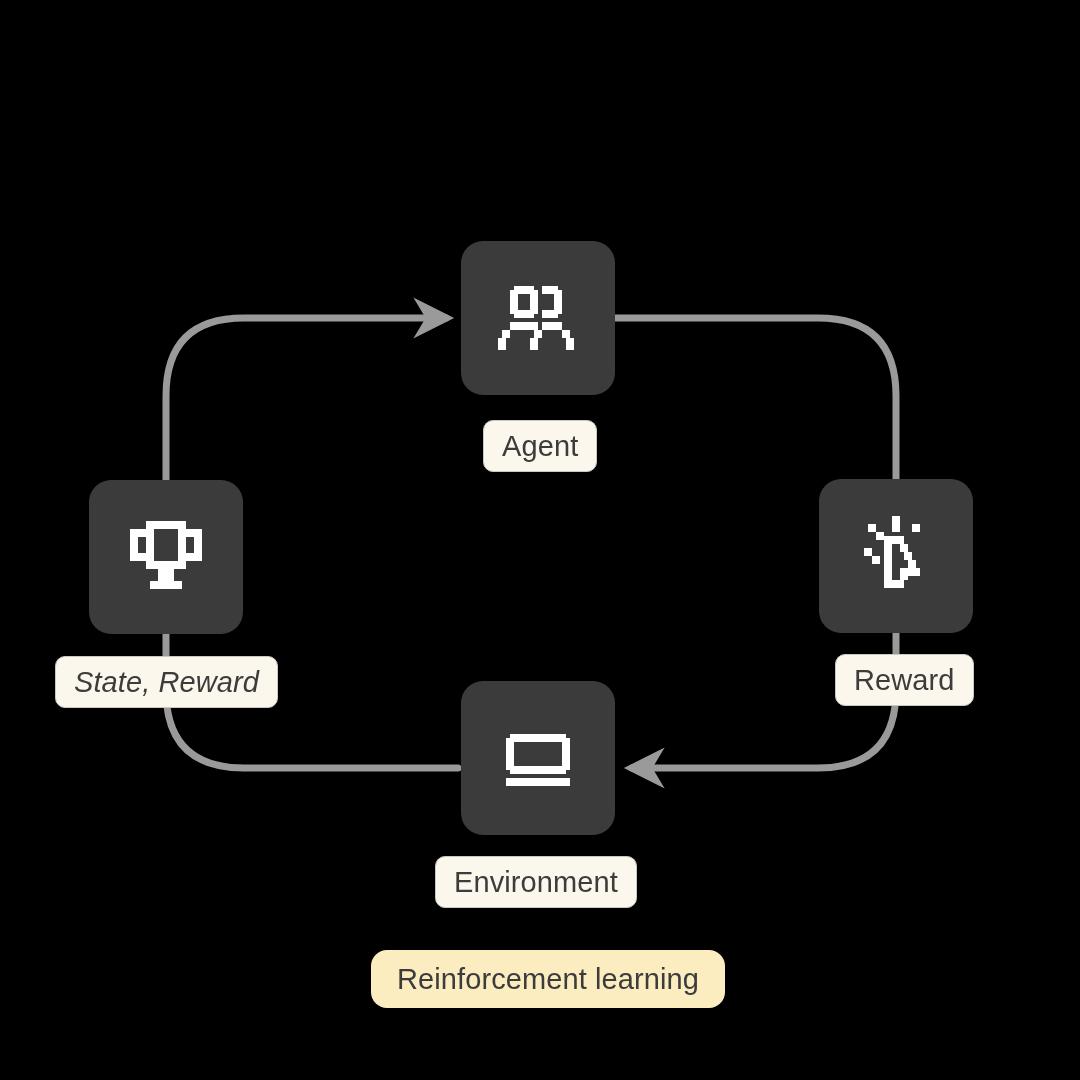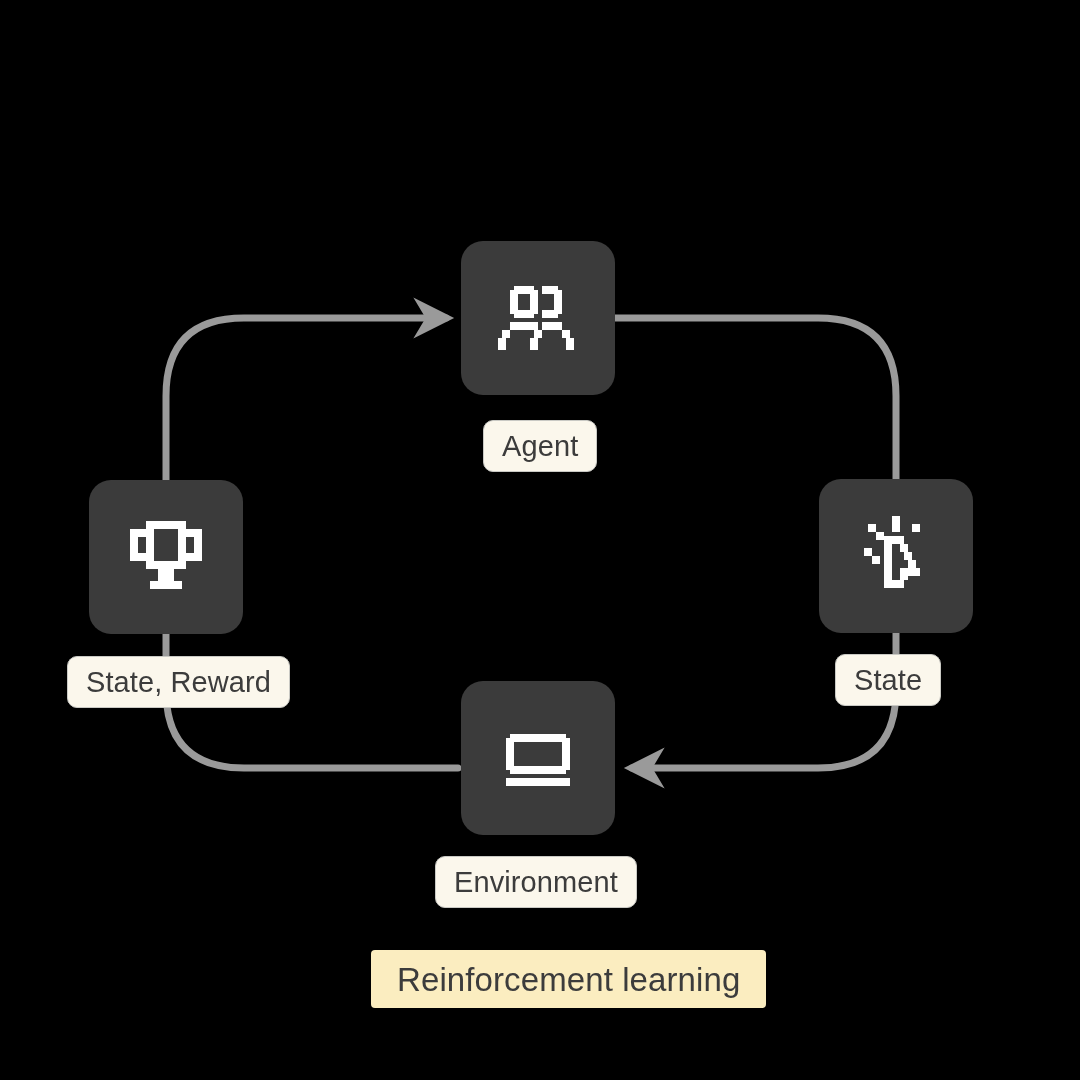--- a/index.html
+++ b/index.html
@@ -62,34 +62,34 @@
     font-size: 29px;
     line-height: 1;
     letter-spacing: .1px;
     white-space: nowrap;
     padding: 0 18px;
     height: 52px;
     box-sizing: border-box;
   }
 
   #pill-agent       { left: 483px; top: 420px; }
-  #pill-state       { left: 67px;  top: 656px; }
+  #pill-state       { left: 55px;  top: 656px; font-style: italic; }
   #pill-action      { left: 835px; top: 654px; }
   #pill-environment { left: 435px; top: 856px; }
 
   #pill-title {
     position: absolute;
     left: 371px;
     top: 950px;
     height: 58px;
     padding: 0 26px;
-    font-size: 33px;
+    font-size: 29px;
     background: #fbedc0;
     border: none;
-    border-radius: 4px;
+    border-radius: 16px;
     color: #3c3c3c;
   }
 </style>
 </head>
 <body>
 
 <div id="stage">
 
   <svg id="edges" viewBox="0 0 1080 1080">
     <defs>
@@ -178,21 +178,21 @@
         <rect x="11" y="18" width="3" height="2"></rect>
         <rect x="13" y="9" width="2" height="2"></rect>
         <rect x="14" y="11" width="2" height="2"></rect>
         <rect x="15" y="13" width="2" height="2"></rect>
         <rect x="13" y="15" width="5" height="2"></rect>
         <rect x="13" y="16" width="2" height="2"></rect>
       </g>
     </svg>
   </div>
   <div class="pill" id="pill-action">
-    <span>State</span>
+    <span>Reward</span>
   </div>
 
   <div class="node" id="node-environment">
     <svg class="glyph" width="96" height="96" viewBox="0 0 24 24">
       <g fill="#ffffff">
 
         <rect x="5" y="6" width="14" height="2"></rect>
         <rect x="5" y="14" width="14" height="2"></rect>
         <rect x="4" y="7" width="2" height="8"></rect>
         <rect x="18" y="7" width="2" height="8"></rect>

